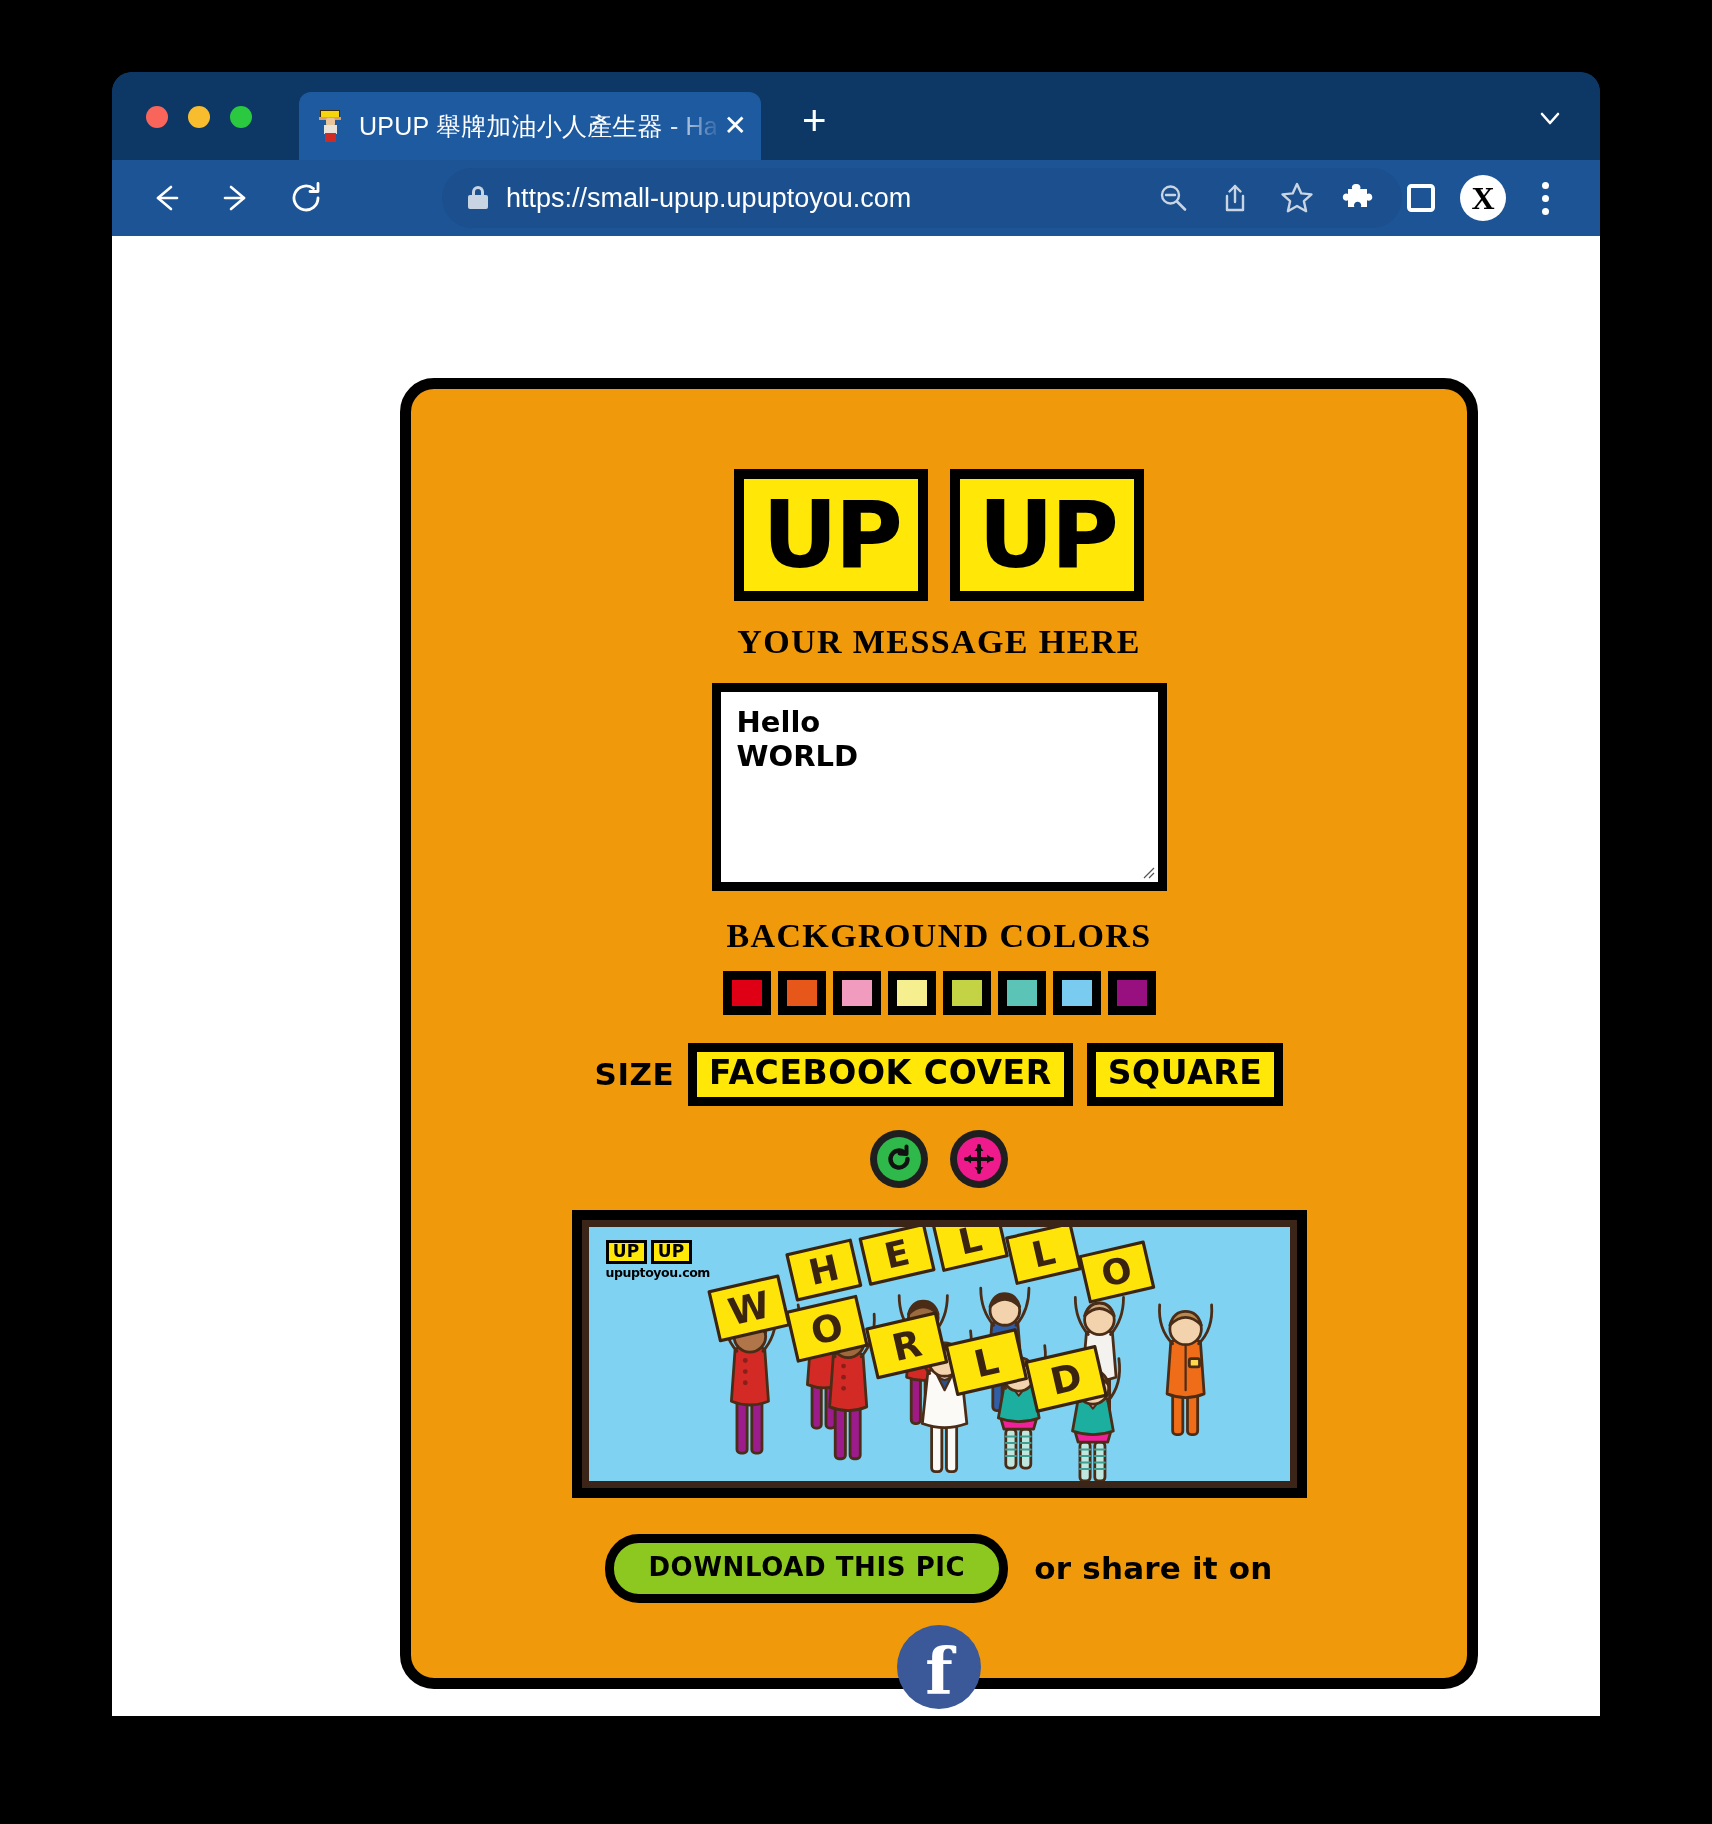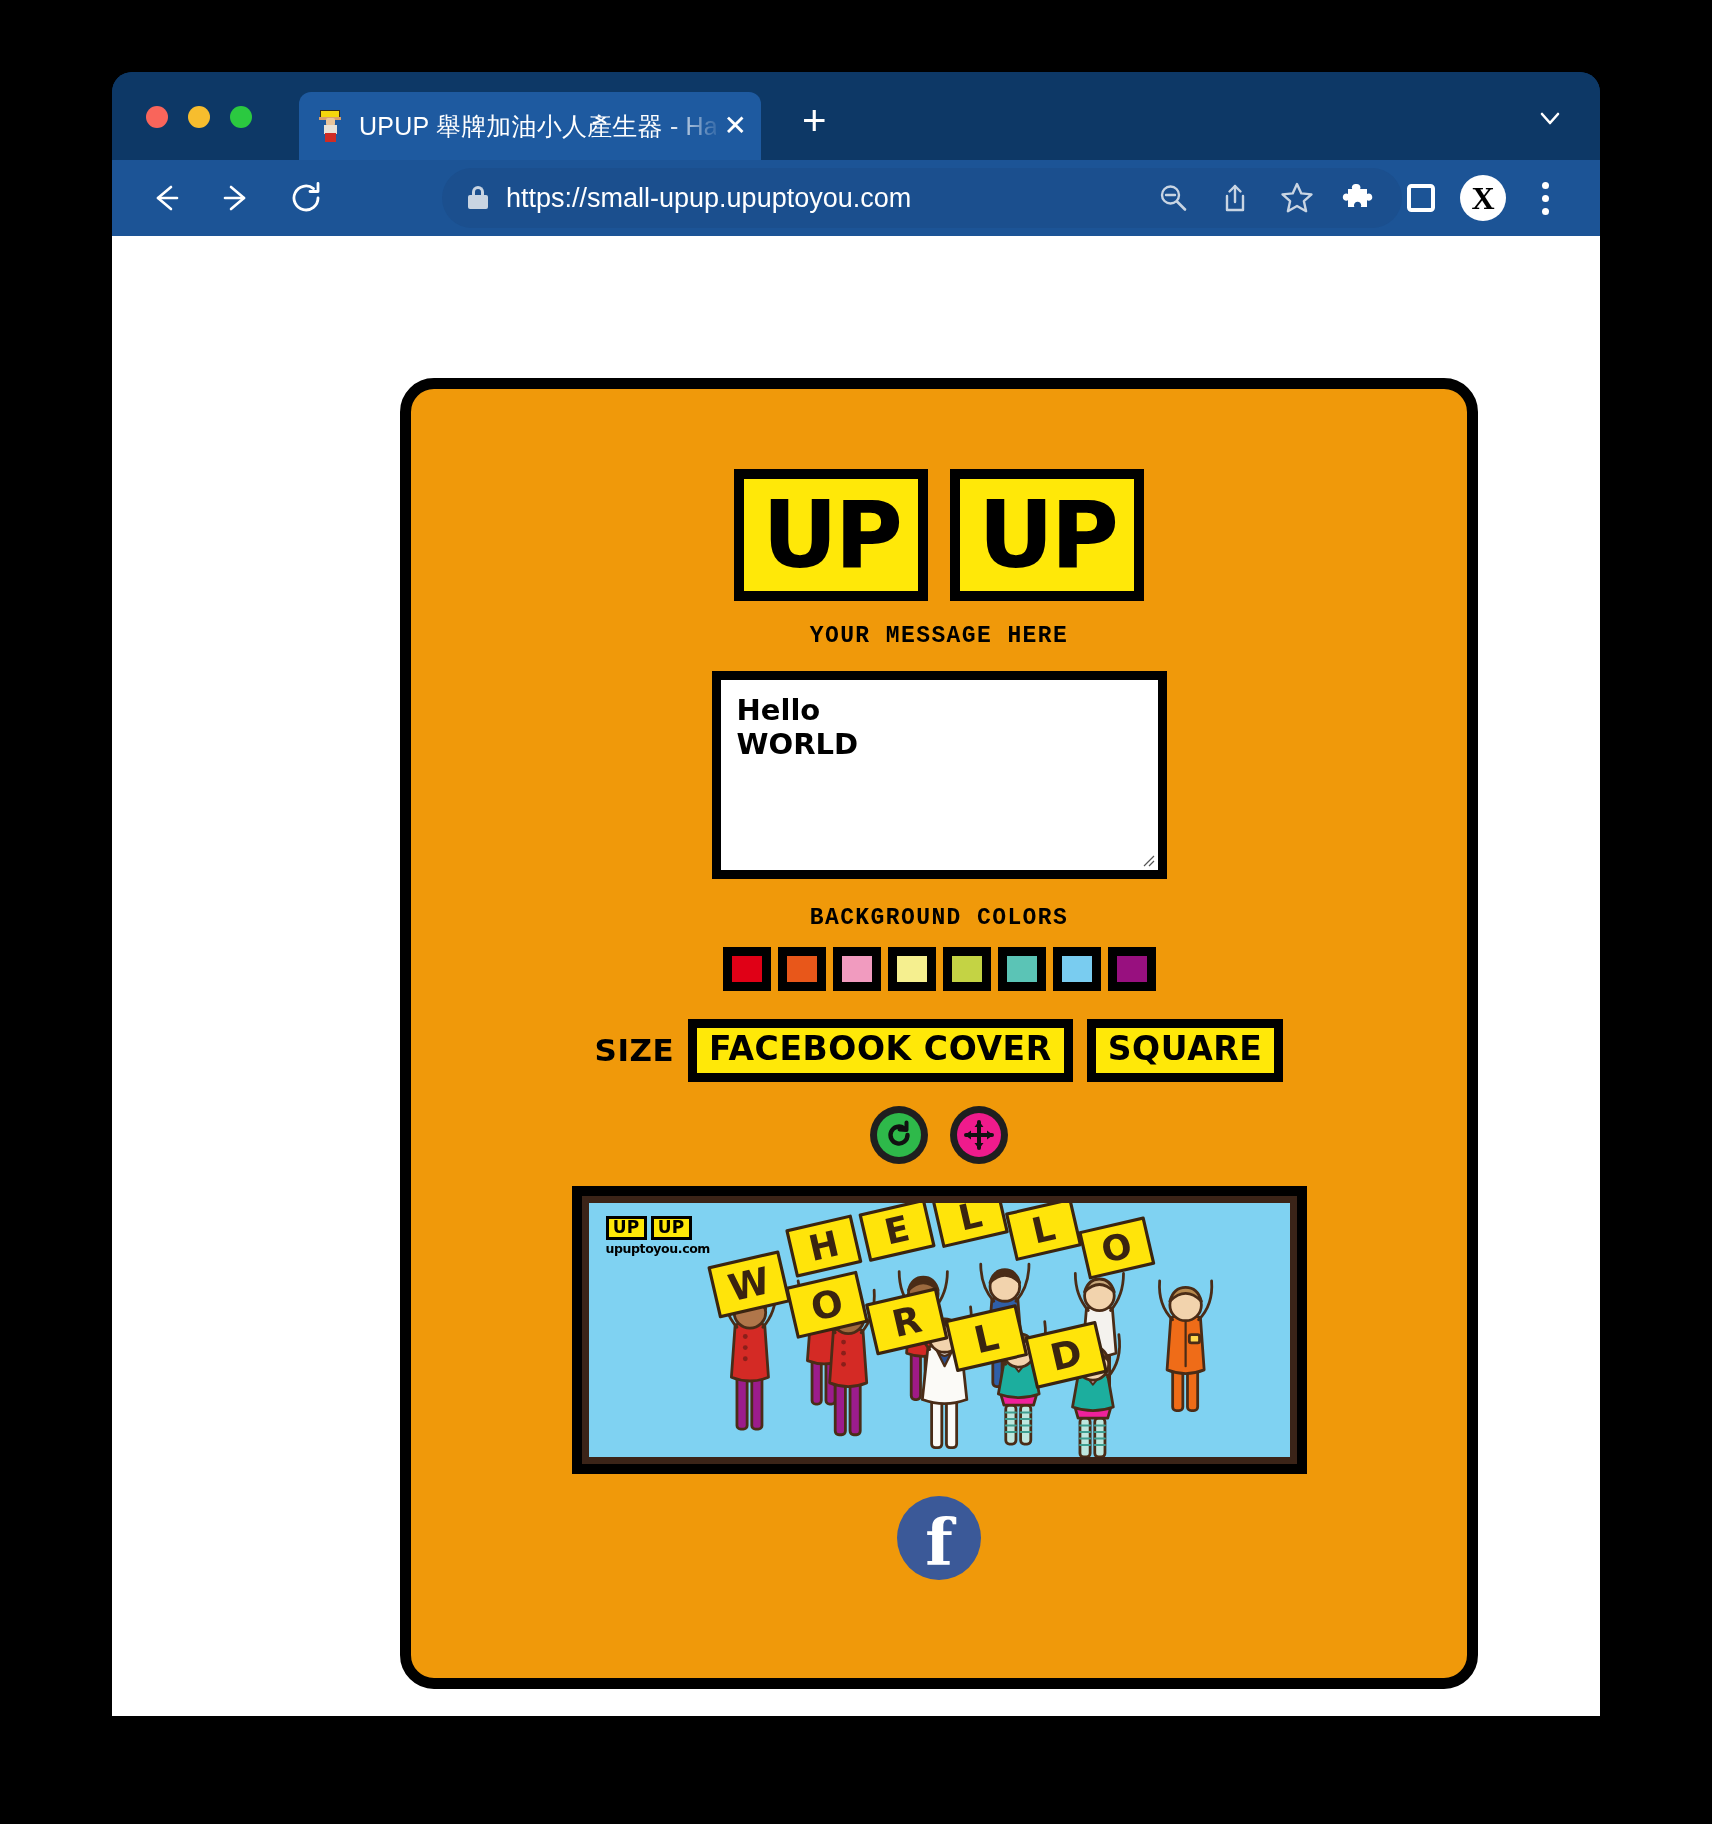--- a/index.html
+++ b/index.html
@@ -240,23 +240,23 @@
     font-family: "DejaVu Sans", sans-serif;
     font-weight: bold;
     font-size: 93px;
     line-height: 1;
     color: #000000;
     letter-spacing: -3px;
   }
 
   .section-label {
     text-align: center;
-    font-family: Liberation Mono, monospace;
+    font-family: Liberation Serif, serif;
     font-weight: bold;
-    font-size: 23px;
+    font-size: 34px;
     letter-spacing: 1.4px;
     color: #000000;
   }
   .label-your-message { margin-top: 22px; }
 
   .textarea-wrap {
     margin: 22px auto 0 auto;
     width: 455px;
     height: 208px;
     border: 9px solid #000000;
@@ -816,20 +816,24 @@
                 <g transform="translate(454,146) rotate(-13)">
                   <rect x="0" y="0" width="76" height="54" fill="#ffe40a"></rect>
                   <text x="38" y="41" font-family="DejaVu Sans, sans-serif" font-weight="bold" font-size="40" fill="#3a2410" text-anchor="middle" stroke="none">D</text>
                 </g>
               </g>
             </svg>
 
           </div>
         </div>
 
+        <div class="download-row">
+          <span class="download-btn">DOWNLOAD THIS PIC</span>
+          <span class="share-text">or share it on</span>
+        </div>
 
         <div class="fb-row">
           <span class="fb-icon">
             <span>f</span>
           </span>
         </div>
 
       </div>
     </div>
   </div>

